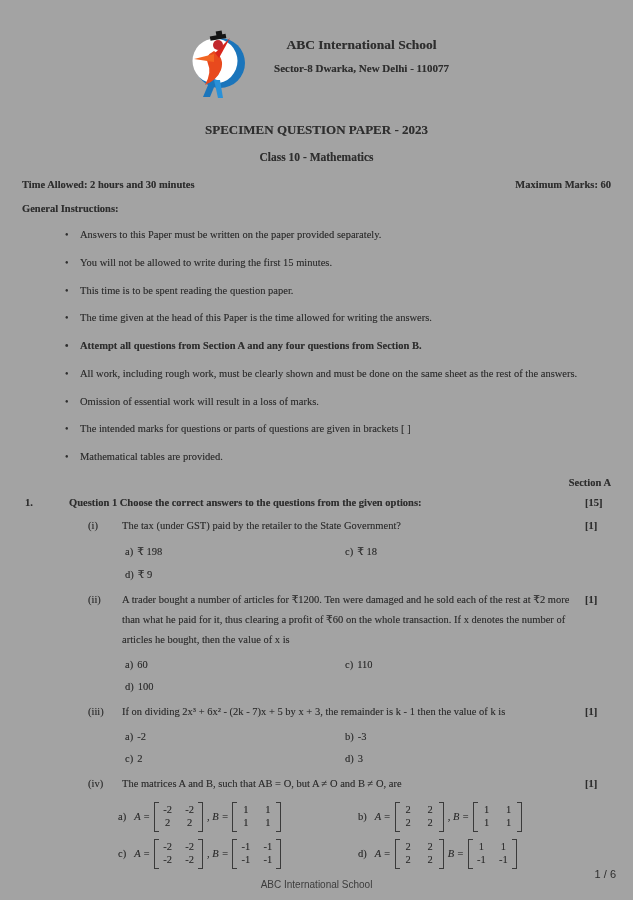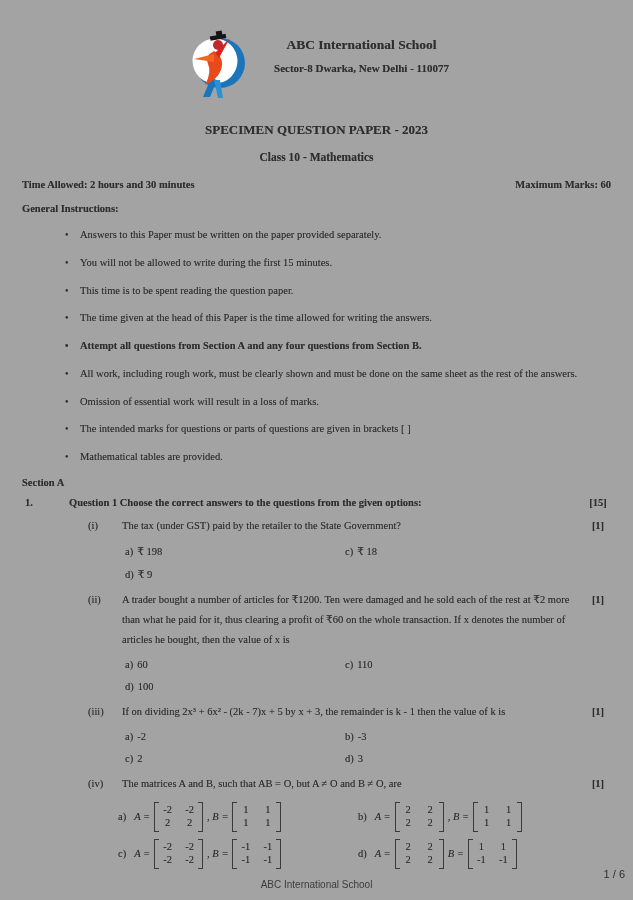--- a/index.html
+++ b/index.html
@@ -29,27 +29,27 @@
 
   .meta-row { display:flex; justify-content:space-between; font-weight:bold; font-size:10.5px; margin-top:16px; }
   .instructions-heading { font-weight:bold; font-size:10.5px; margin-top:13px; }
 
   
   .instructions { margin-top:13px; padding-left:43px; padding-right:30px; }
   .instr-item { display:flex; margin-bottom:11.5px; line-height:1.55; }
   .instr-item .bullet { flex:0 0 15px; font-size:10px; }
   .instr-item.bold { font-weight:bold; }
 
-  .section-title { text-align:left; font-weight:bold; font-size:10.5px; margin-top:5px; }
+  .section-title { text-align:right; font-weight:bold; font-size:10.5px; margin-top:5px; }
 
   
   .qrow { display:flex; margin-top:9px; }
   .qnum { flex:0 0 44px; padding-left:3px; font-weight:bold; }
   .qtext { flex:1; font-weight:bold; padding-right:12px; }
-  .marks { flex:0 0 auto; min-width:26px; text-align:center; font-weight:bold; }
+  .marks { flex:0 0 auto; min-width:26px; text-align:left; font-weight:bold; }
 
   .part { display:flex; margin-top:8px; line-height:1.9; }
   .part-label { flex:0 0 34px; margin-left:66px; }
   .part-text { flex:1; padding-right:14px; }
   .part .marks { line-height:1.9; }
 
   .options { display:grid; grid-template-columns:220px 1fr; row-gap:11px; margin:9px 0 10px 103px; }
   .opt { white-space:nowrap; }
   .opt-label { margin-right:4px; }
 
@@ -65,21 +65,21 @@
   }
   .mat::before { content:""; position:absolute; left:0; top:0; bottom:0; width:4px;
     border:1.2px solid #3a3a3a; border-right:0; }
   .mat::after  { content:""; position:absolute; right:0; top:0; bottom:0; width:4px;
     border:1.2px solid #3a3a3a; border-left:0; }
   .mcell { text-align:center; }
 
   
   .footer-name { position:absolute; bottom:10px; left:0; right:0; text-align:center;
     font-family:"Liberation Sans","DejaVu Sans",sans-serif; font-size:10px; color:#3c3c3c; text-shadow:none; }
-  .footer-page { position:absolute; bottom:20px; right:8px;
+  .footer-page { position:absolute; bottom:20px; right:17px;
     font-family:"Liberation Sans","DejaVu Sans",sans-serif; font-size:11px; color:#2e2e2e; text-shadow:none; }
 </style>
 </head>
 <body>
 
 <div class="page">
   <div class="inner">
 
     <div class="header">
       <svg class="logo" viewBox="0 0 62 72" aria-hidden="true">

